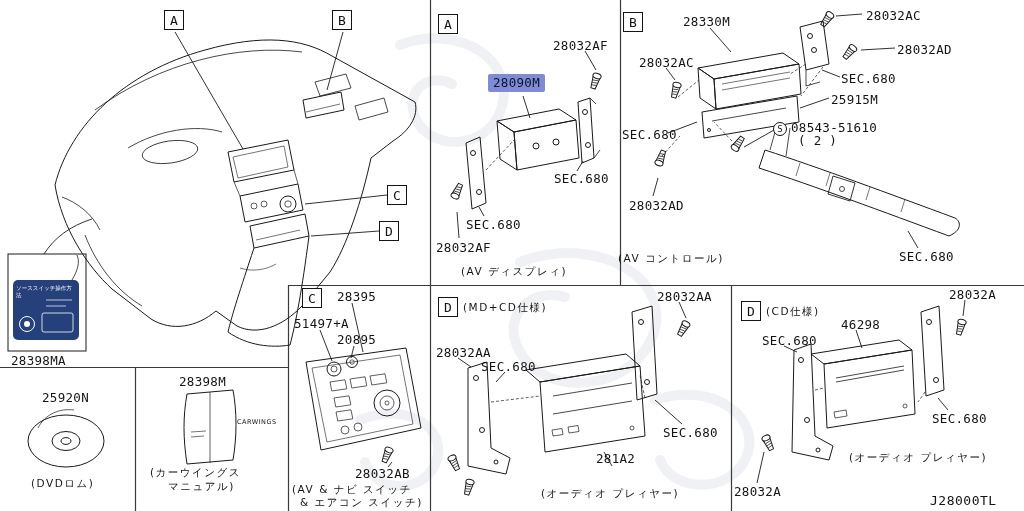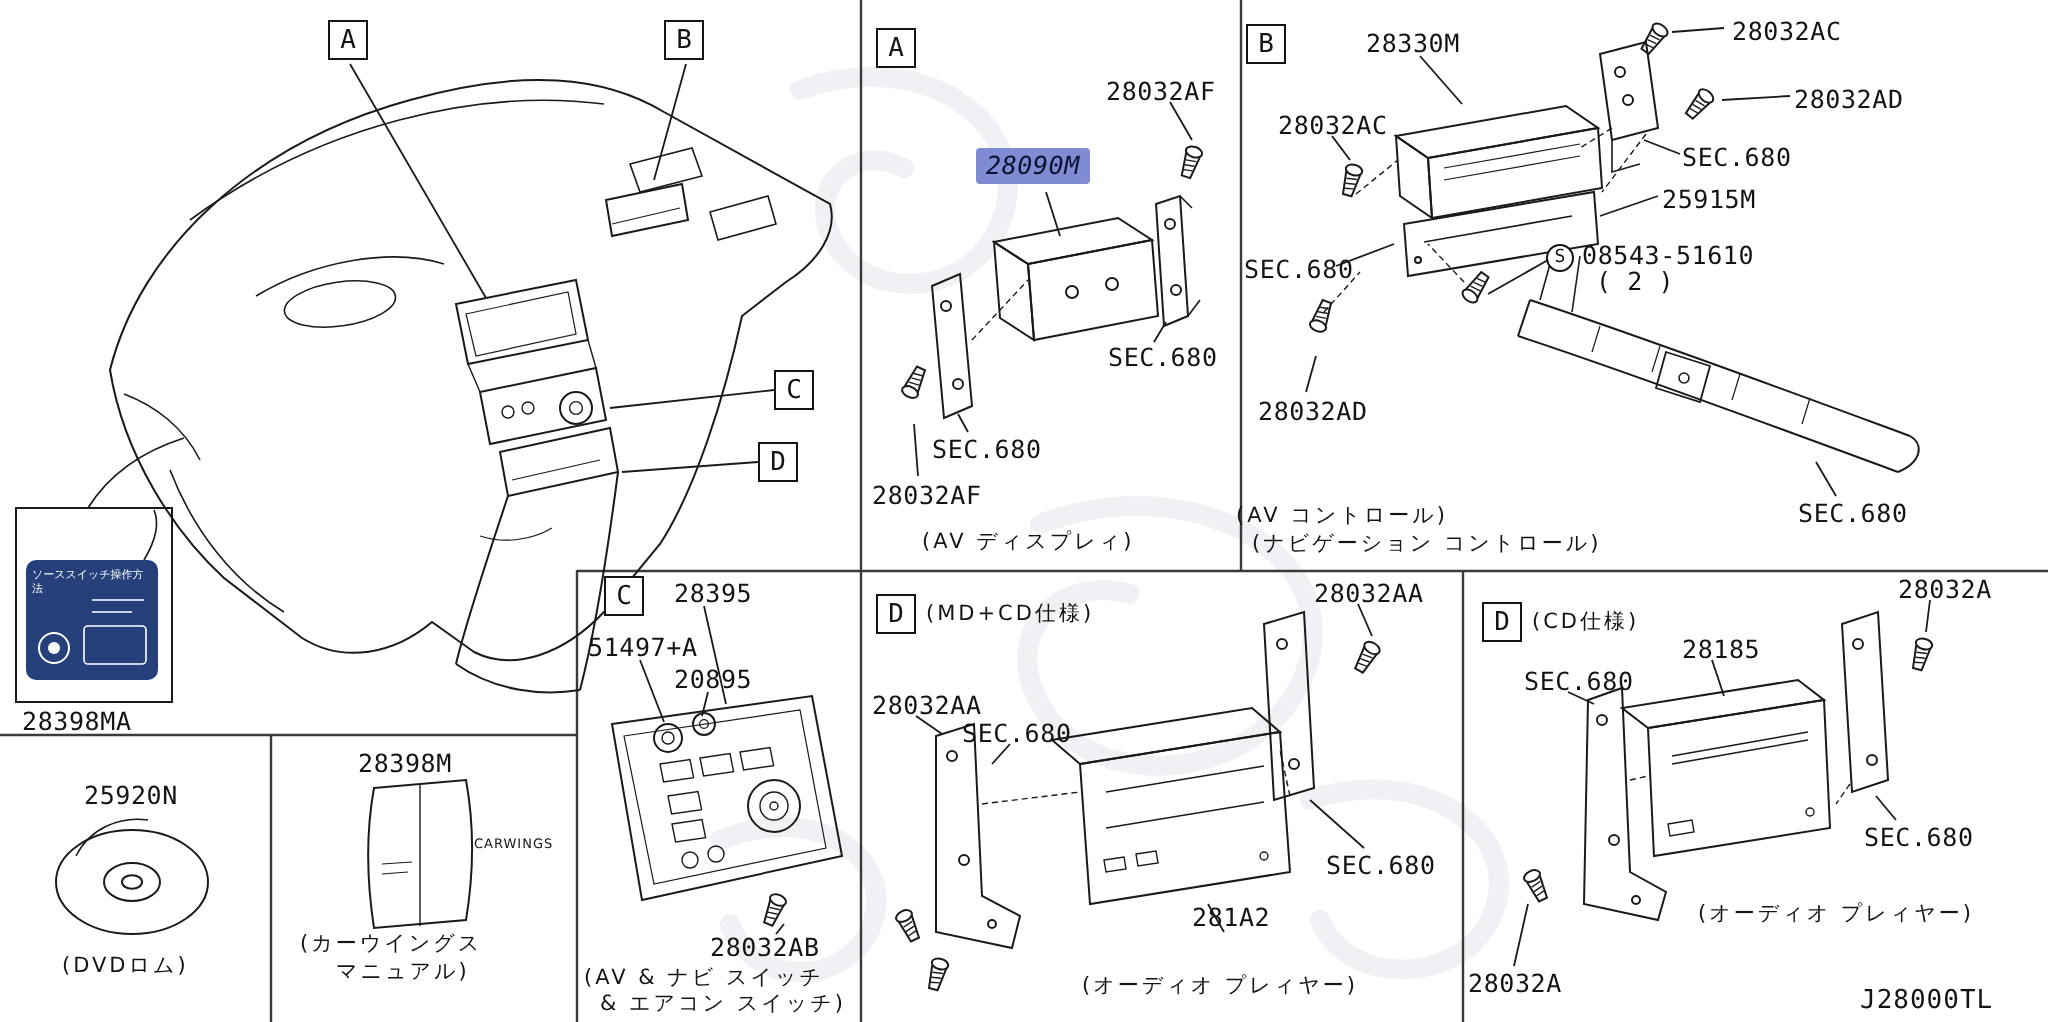--- a/index.html
+++ b/index.html
@@ -15,21 +15,21 @@
   .cap {
     position:absolute; font:10.5px/1.2 "DejaVu Sans", sans-serif;
     color:#141414; white-space:nowrap; letter-spacing:1.5px;
   }
   .callout {
     position:absolute; width:20px; height:20px; border:1.5px solid #141414;
     background:#fff; box-sizing:border-box; display:flex; align-items:center;
     justify-content:center; font:13px "DejaVu Sans Mono", monospace; color:#141414;
   }
   .hl {
-    background:#7f8bd3; color:#0b1230; padding:2px 5px; border-radius:2px;font-style:italic;
+    background:#7f8bd3; color:#0b1230; padding:2px 5px; border-radius:2px;
   }
   .scircle {
     position:absolute; width:14px; height:14px; border:1.2px solid #141414;
     border-radius:50%; box-sizing:border-box; display:flex; align-items:center;
     justify-content:center; font:9px "DejaVu Sans Mono", monospace; color:#141414;
     background:#fff;
   }
   .tiny {
     position:absolute; font:5.5px/1.3 "DejaVu Sans", sans-serif; color:#ffffff;
     width:58px; white-space:normal;
@@ -301,21 +301,20 @@
   <div class="part" style="left:897px;top:43px">28032AD</div>
   <div class="part" style="left:639px;top:56px">28032AC</div>
   <div class="part" style="left:841px;top:72px">SEC.680</div>
   <div class="part" style="left:831px;top:93px">25915M</div>
   <div class="part" style="left:622px;top:128px">SEC.680</div>
   <div class="scircle" style="left:773px;top:122px">S</div>
   <div class="part" style="left:791px;top:121px">08543-51610</div>
   <div class="part" style="left:798px;top:134px">( 2 )</div>
   <div class="part" style="left:629px;top:199px">28032AD</div>
   <div class="cap" style="left:618px;top:252px">(AV コントロール)</div>
-  <div class="cap" style="left:626px;top:266px">(ナビゲーション コントロール)</div>
   <div class="part" style="left:899px;top:250px">SEC.680</div>
 
   <div class="callout" style="left:302px;top:288px">C</div>
   <div class="part" style="left:337px;top:290px">28395</div>
   <div class="part" style="left:294px;top:317px">51497+A</div>
   <div class="part" style="left:337px;top:333px">20895</div>
   <div class="part" style="left:355px;top:467px">28032AB</div>
   <div class="cap" style="left:292px;top:483px">(AV &amp; ナビ スイッチ</div>
   <div class="cap" style="left:300px;top:496px">&amp; エアコン スイッチ)</div>
 
@@ -324,21 +323,21 @@
   <div class="part" style="left:657px;top:290px">28032AA</div>
   <div class="part" style="left:436px;top:346px">28032AA</div>
   <div class="part" style="left:481px;top:360px">SEC.680</div>
   <div class="part" style="left:663px;top:426px">SEC.680</div>
   <div class="part" style="left:596px;top:452px">281A2</div>
   <div class="cap" style="left:541px;top:487px">(オーディオ プレィヤー)</div>
 
   <div class="callout" style="left:741px;top:301px">D</div>
   <div class="cap" style="left:766px;top:305px">(CD仕様)</div>
   <div class="part" style="left:949px;top:288px">28032A</div>
-  <div class="part" style="left:841px;top:318px">28185</div>
+  <div class="part" style="left:841px;top:318px">46298</div>
   <div class="part" style="left:762px;top:334px">SEC.680</div>
   <div class="part" style="left:932px;top:412px">SEC.680</div>
   <div class="cap" style="left:849px;top:451px">(オーディオ プレィヤー)</div>
   <div class="part" style="left:734px;top:485px">28032A</div>
 
   <div class="code" style="left:930px;top:493px">J28000TL</div>
 
 </div>
 
 </body></html>

